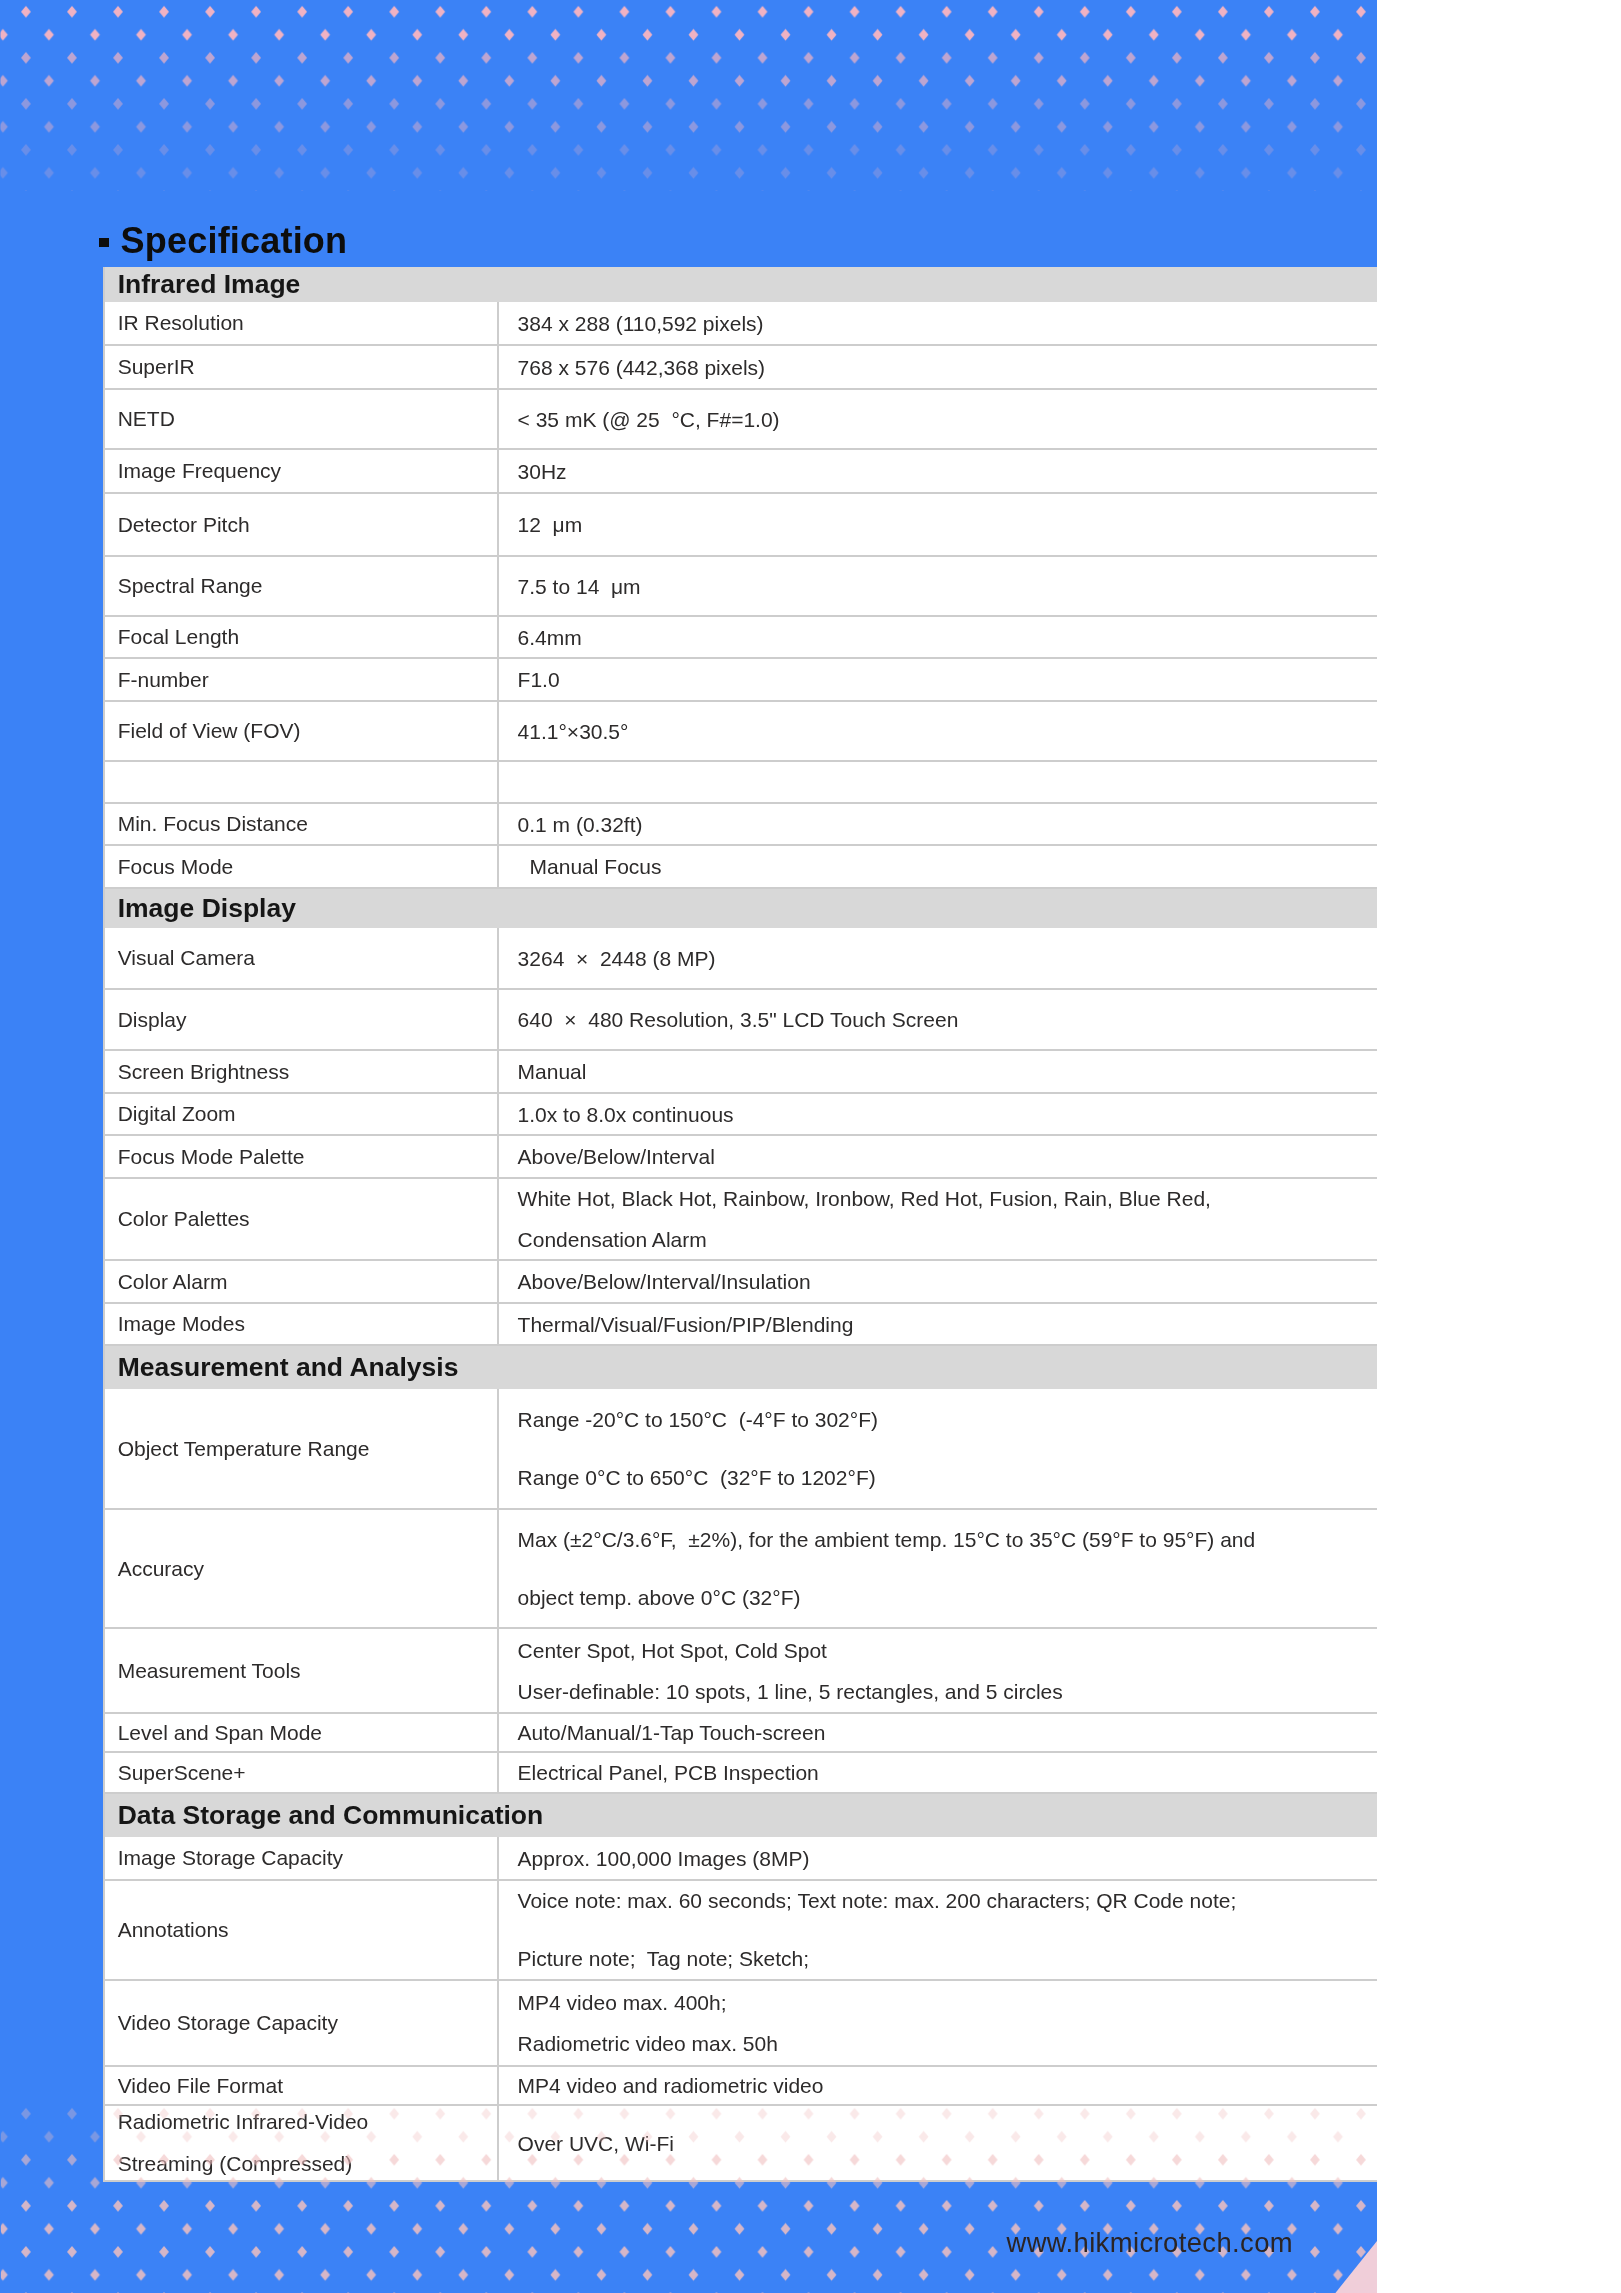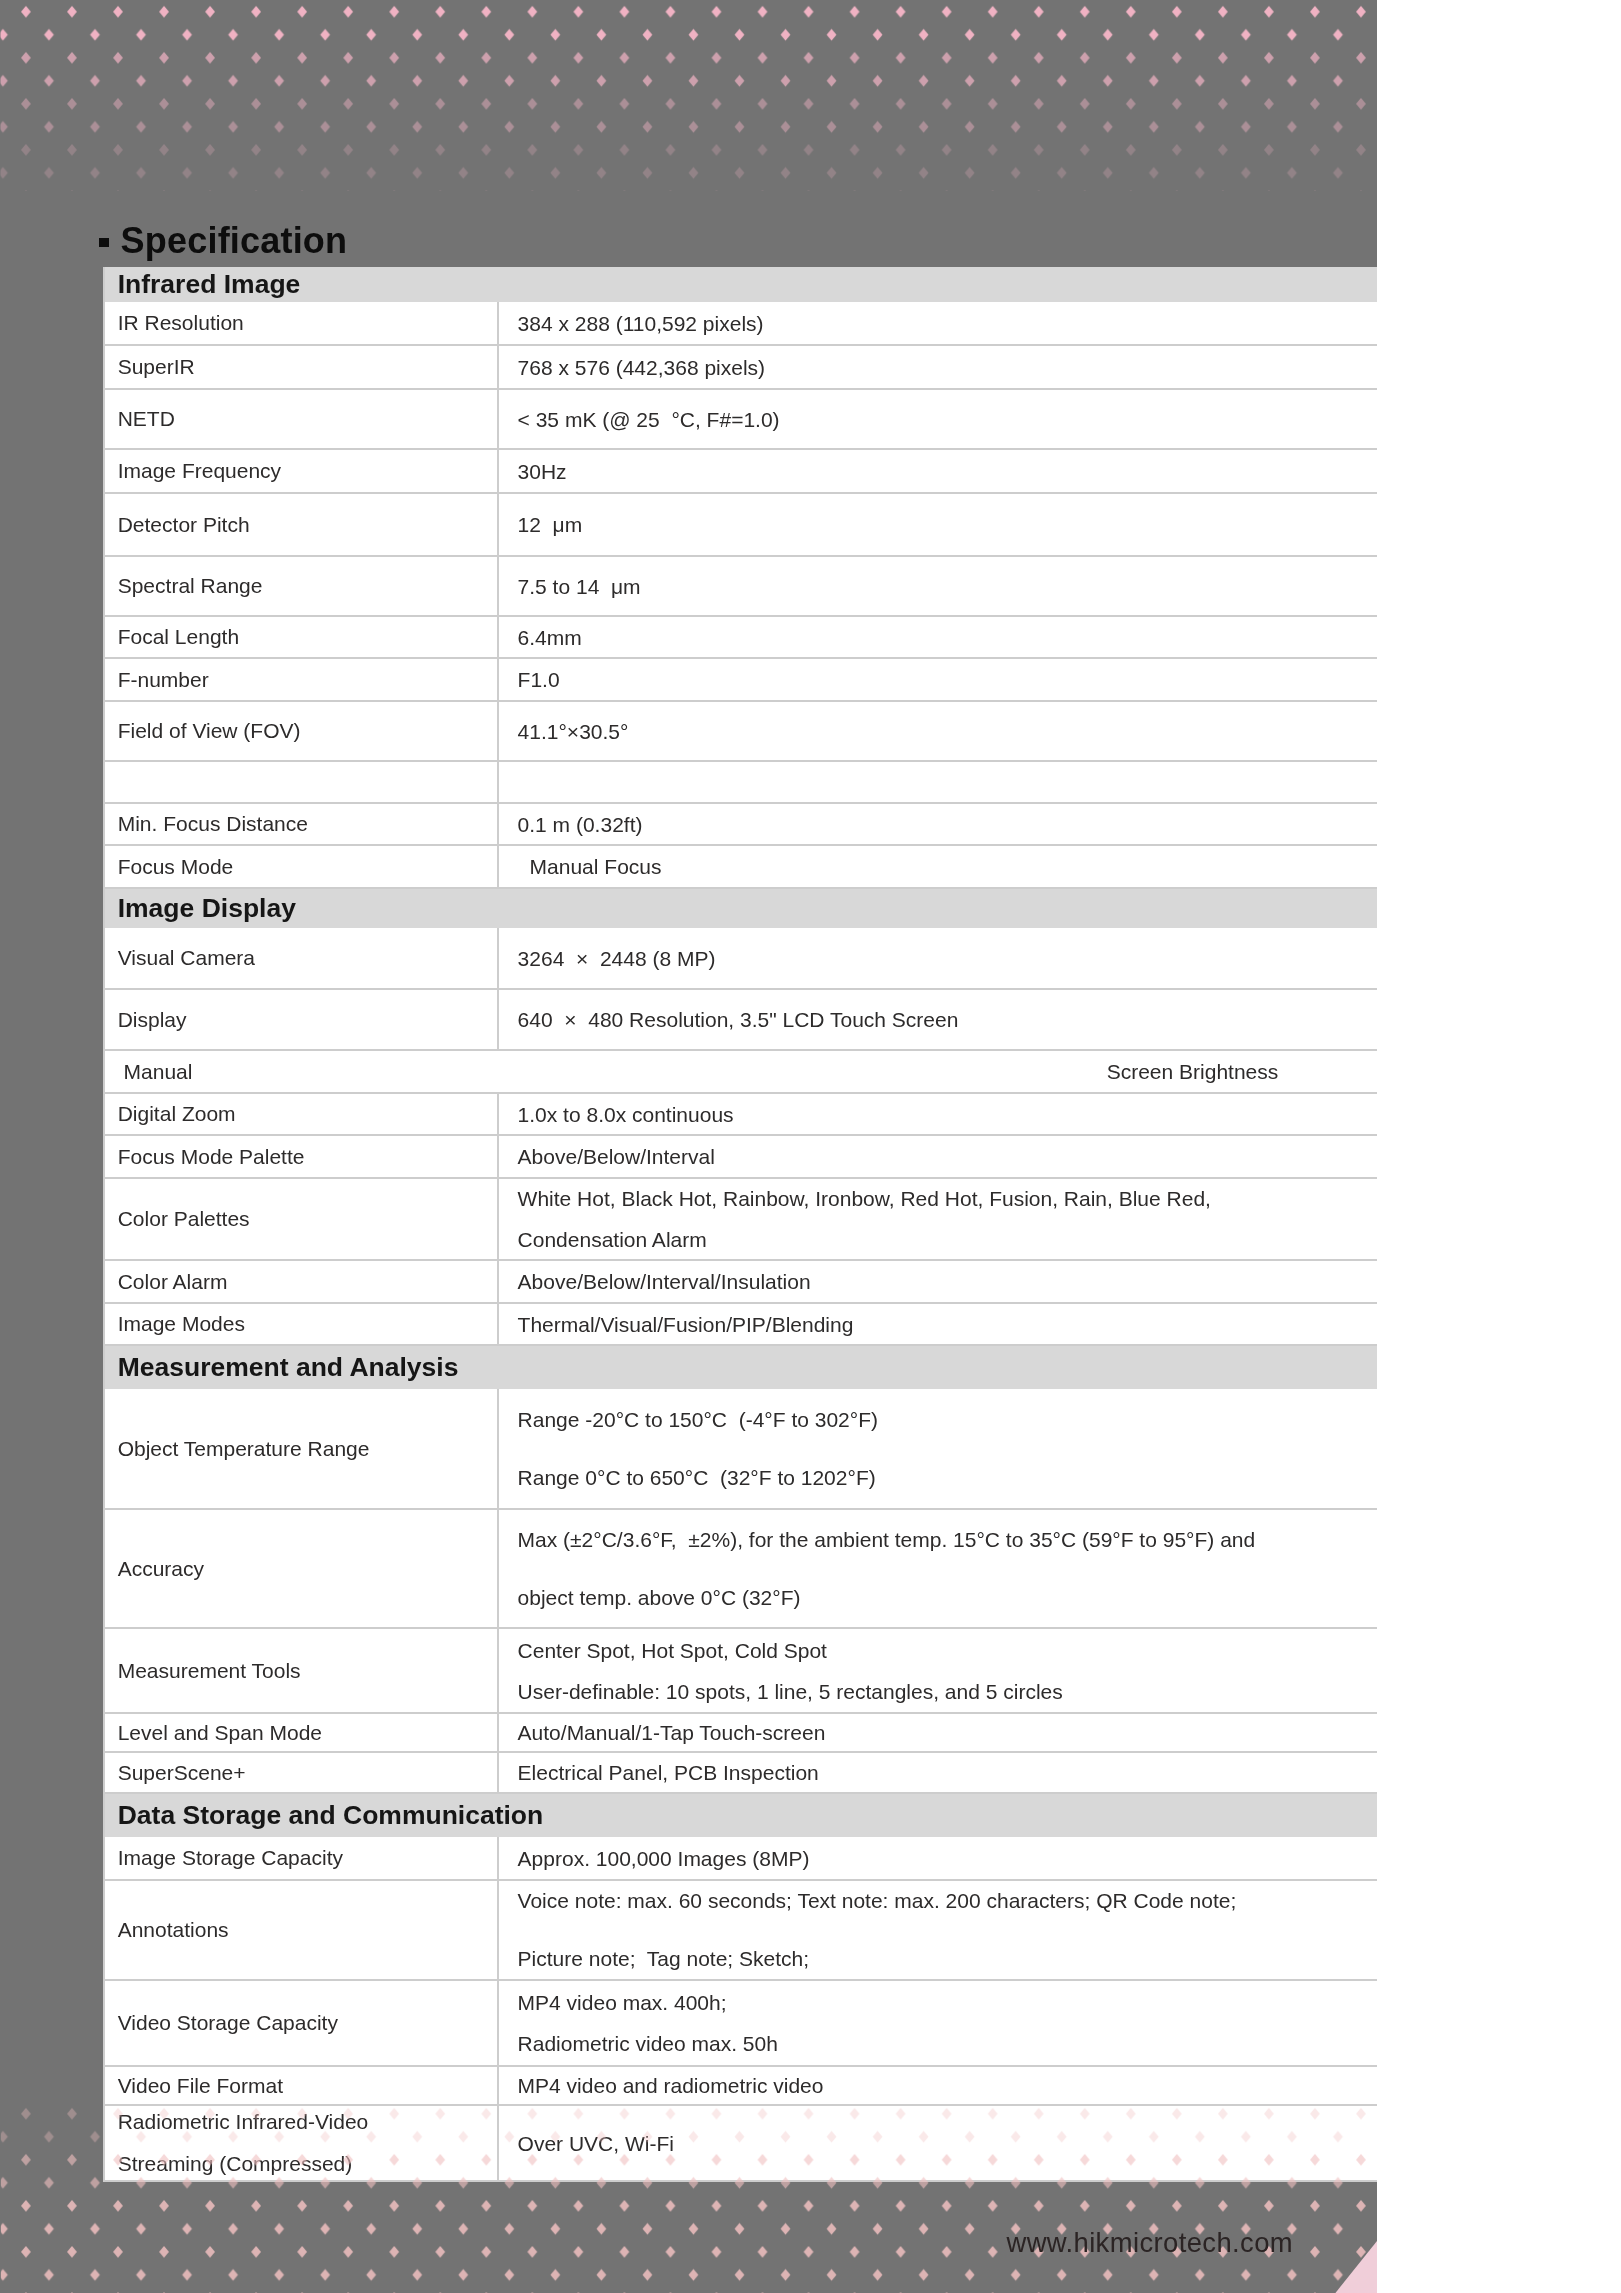--- a/index.html
+++ b/index.html
@@ -1,17 +1,17 @@
 <!DOCTYPE html>
 <html><head>
 <meta charset="utf-8">
 <style>
   html,body{margin:0;padding:0;background:#ffffff;}
   .page{
-    position:relative;width:1377px;height:2294px;overflow:hidden;background:#737373;
+    position:relative;width:1377px;height:2294px;overflow:hidden;background:#3b82f6;
     font-family:"Liberation Sans",sans-serif;color:#2d2b2b;text-decoration:underline;
   }
   
   .decor-top{position:absolute;top:0;left:0;z-index:1;}
   .decor-band{position:absolute;top:0;left:0;z-index:1;}
   .decor-bottom{position:absolute;top:2102px;left:0;z-index:3;pointer-events:none;}
   
   .title-wrap{position:absolute;top:220px;left:99px;z-index:4;display:flex;align-items:center;}
   .title-bullet{width:9.8px;height:9.8px;background:#0d0d0d;margin-right:11.8px;margin-top:2.9px;flex:0 0 auto;}
   .page-title{margin:0;font-size:36px;font-weight:bold;color:#0d0d0d;letter-spacing:0.2px;}
@@ -137,22 +137,22 @@
       <div class="sec-header" style="height: 39px;">Image Display</div>
       <div class="row" style="height: 62px;">
         <div class="cell label">Visual Camera</div>
         <div class="cell value">3264  ×  2448 (8 MP)</div>
       </div>
       <div class="row" style="height: 61px;">
         <div class="cell label">Display</div>
         <div class="cell value">640  ×  480 Resolution, 3.5" LCD Touch Screen</div>
       </div>
       <div class="row" style="height: 43px;">
+        <div class="cell label">Screen Brightness</div>
         <div class="cell value">Manual</div>
-        <div class="cell label">Screen Brightness</div>
       </div>
       <div class="row" style="height: 42px;">
         <div class="cell label">Digital Zoom</div>
         <div class="cell value">1.0x to 8.0x continuous</div>
       </div>
       <div class="row" style="height: 43px;">
         <div class="cell label">Focus Mode Palette</div>
         <div class="cell value">Above/Below/Interval</div>
       </div>
       <div class="row gap-narrow" style="height: 82px;">

